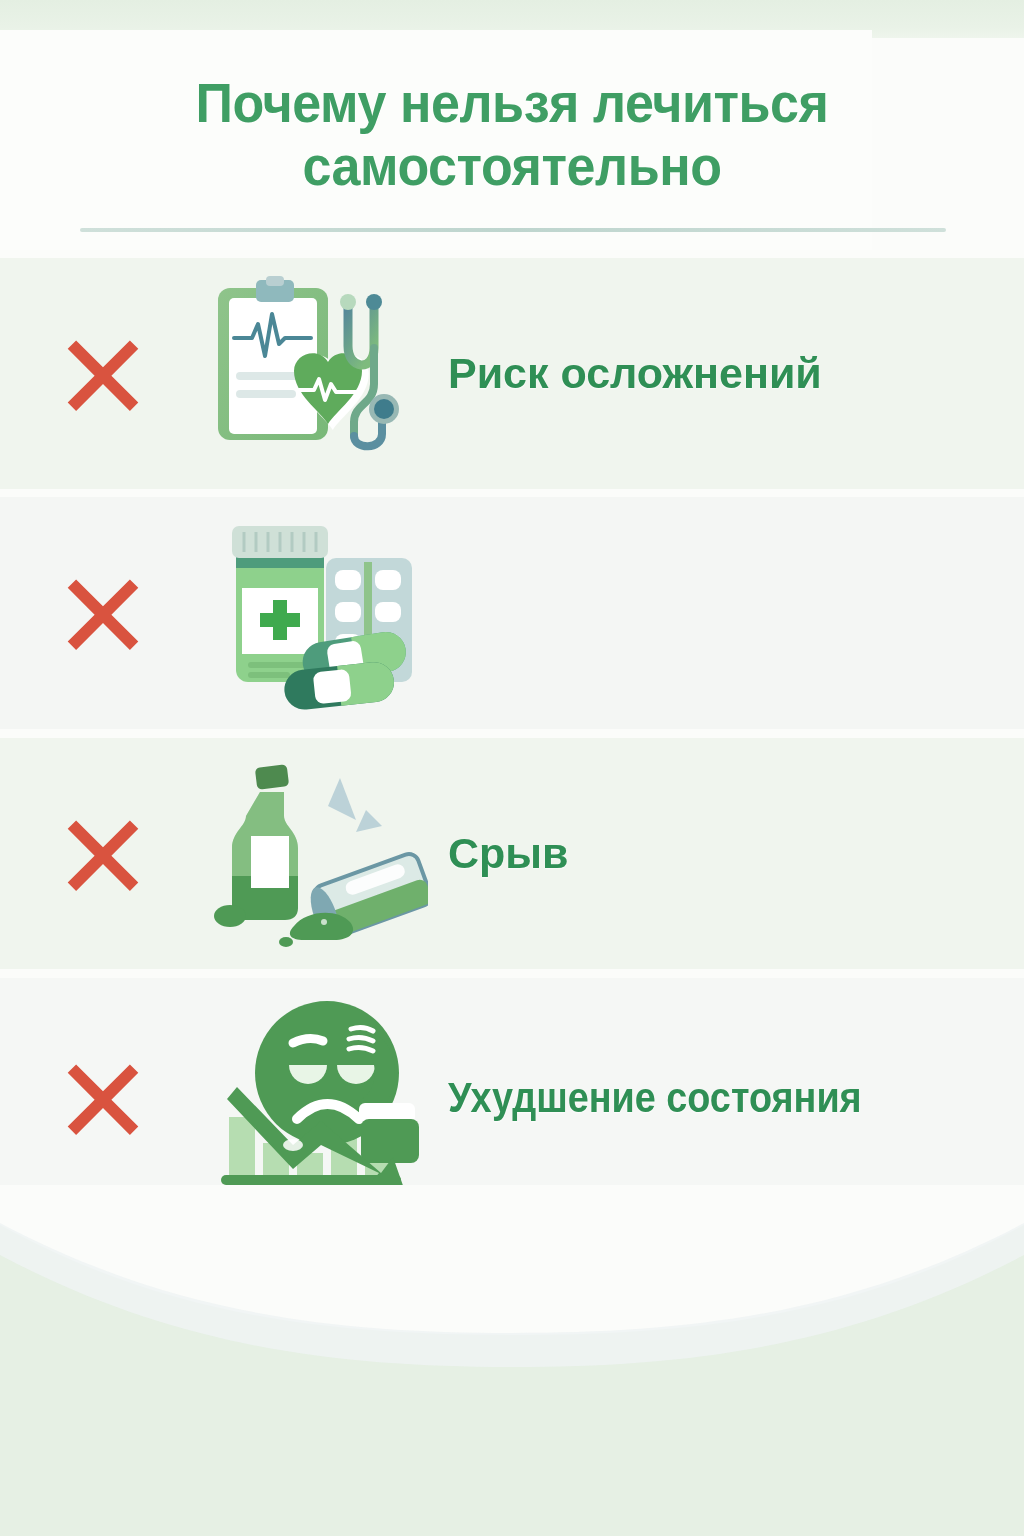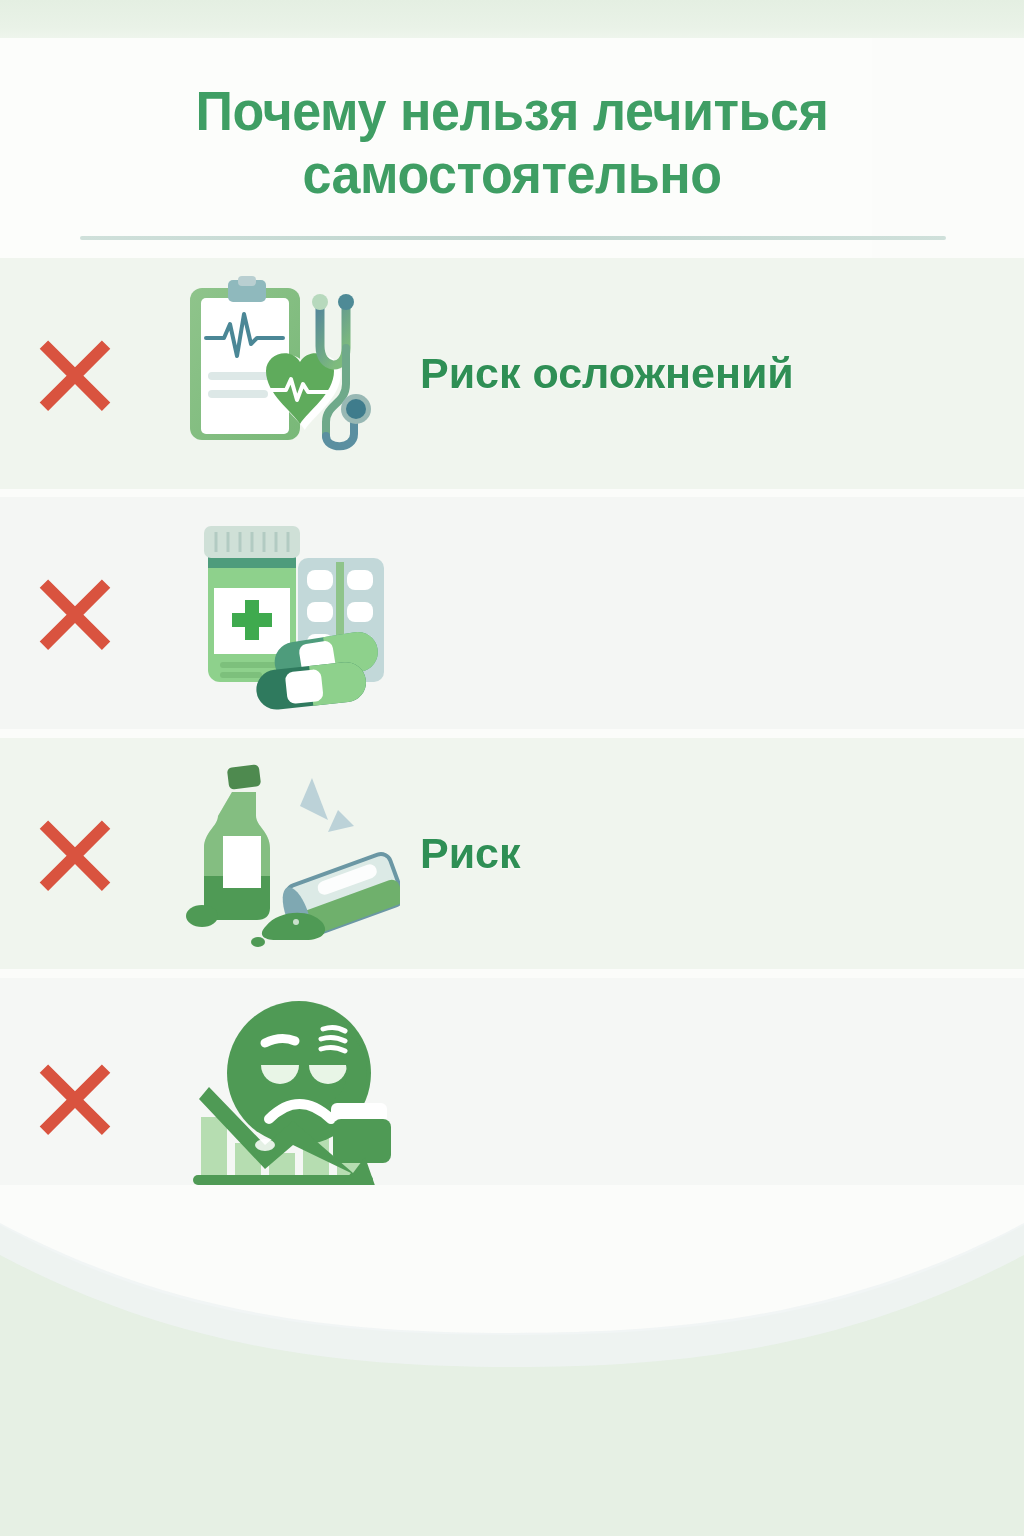--- a/index.html
+++ b/index.html
@@ -31,21 +31,21 @@
   }
 
   
   .wave-wrap {
     position:absolute; left:0; top:1185px; width:1024px; height:351px;
     overflow:hidden;
   }
 
   
   .header {
-    position:absolute; left:0; top:38px; width:872px; height:220px;
+    position:absolute; left:0; top:30px; width:872px; height:220px;
     background:#fcfdfb;
   }
   .title {
     position:absolute; left:60px; top:42px; width:904px;
     text-align:center;
     color:#3f9e64;
     font-size:56px;
     line-height:1.12;
     font-weight:bold;
     letter-spacing:-0.5px;
@@ -56,21 +56,21 @@
   .divider {
     position:absolute; left:80px; top:198px;
     width:866px; height:4px;
     background:linear-gradient(90deg,#cfe0da 0%, #bed5ce 50%, #cfe0da 100%);
     border-radius:2px;
   }
 
   
   .row {
     position:absolute; left:0; width:1024px;
-    display:flex; align-items:center;
+    display:flex; align-items:center;padding-left:28px;
   }
   .row-1 { top:258px; height:231px; background:#f0f5ee; }
   .row-2 { top:497px; height:232px; background:#f4f6f4; }
   .row-3 { top:738px; height:231px; background:#f0f5ee; }
   .row-4 { top:978px; height:239px; background:#f5f7f5; }
 
   .x-cell {
     width:150px; min-width:150px;
     display:flex; align-items:center; justify-content:center;
   }
@@ -237,21 +237,21 @@
           <rect x="150" y="118" width="62" height="14" rx="7" fill="#ffffff" opacity="0.9"></rect>
         </g>
 
         <path d="M96 170 c12 -16 44 -18 56 -4 c8 10 0 18 -16 18 h-30 c-14 0 -18 -6 -10 -14 z" fill="#4f9a55"></path>
         <ellipse cx="32" cy="160" rx="16" ry="11" fill="#4f9a55"></ellipse>
         <ellipse cx="88" cy="186" rx="7" ry="5" fill="#4f9a55"></ellipse>
         <circle cx="126" cy="166" r="3" fill="#ffffff" opacity="0.7"></circle>
       </svg>
     </div>
     <div class="label-cell">
-      <div class="label">Риск</div>
+      <div class="label">Срыв</div>
     </div>
   </div>
 
   <div class="row row-4">
     <div class="x-cell">
       <svg class="x-mark" viewBox="0 0 100 100">
         <path d="M18 10 L50 42 L82 10 L92 20 L60 52 L92 84 L82 94 L50 62 L18 94 L8 84 L40 52 L8 20 Z" fill="#d9533f"></path>
       </svg>
     </div>
     <div class="icon-cell">
@@ -278,20 +278,23 @@
           <path d="M152 44 q12 -4 24 2"></path>
           <path d="M152 54 q12 -4 24 2"></path>
         </g>
 
         <rect x="162" y="108" width="56" height="20" rx="6" fill="#ffffff"></rect>
         <rect x="164" y="124" width="58" height="44" rx="8" fill="#4f9a55"></rect>
 
         <path d="M40 92 L96 150 L124 126 L184 178 L196 162 L210 202 L170 192 L182 178 L124 150 L96 174 L30 104 Z" fill="#4f9a55"></path>
         <ellipse cx="96" cy="150" rx="10" ry="6" fill="#ffffff" opacity="0.85"></ellipse>
       </svg>
+    </div>
+    <div class="label-cell">
+      <div class="label extranarrow">Ухудшение состояния</div>
     </div>
   </div>
 
   <div class="wave-wrap">
     <svg width="1024" height="351" viewBox="0 0 1024 351" preserveAspectRatio="none">
       <rect x="0" y="0" width="1024" height="351" fill="#e6f0e4"></rect>
       <path d="M0 0 H1024 V40 C860 130 700 150 512 150 C324 150 164 130 0 40 Z" fill="#fbfcfa"></path>
       <path d="M0 38 C170 128 330 148 512 148 C694 148 854 128 1024 38 L1024 70
                C854 160 694 182 512 182 C330 182 170 160 0 70 Z" fill="#eef3f3" opacity="0.85"></path>
     </svg>

